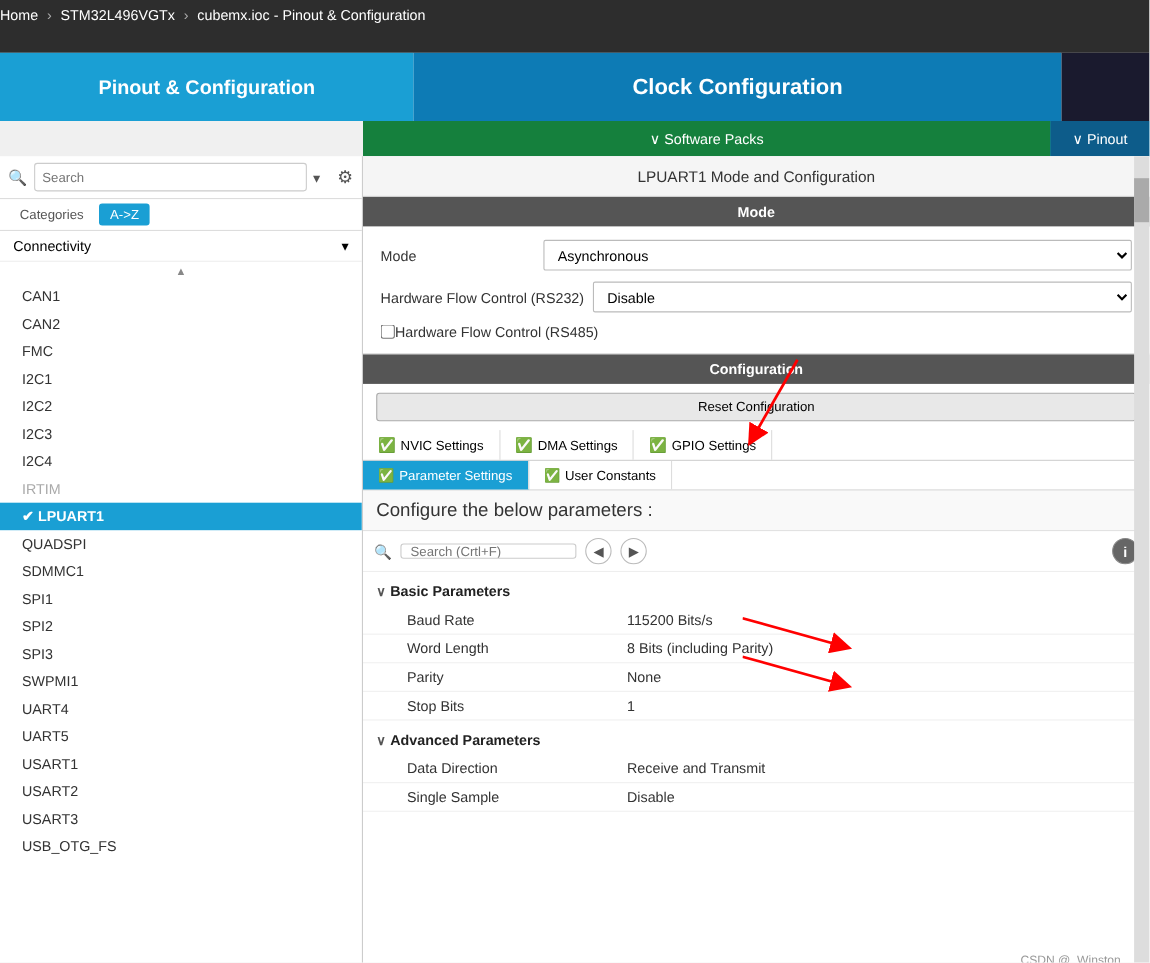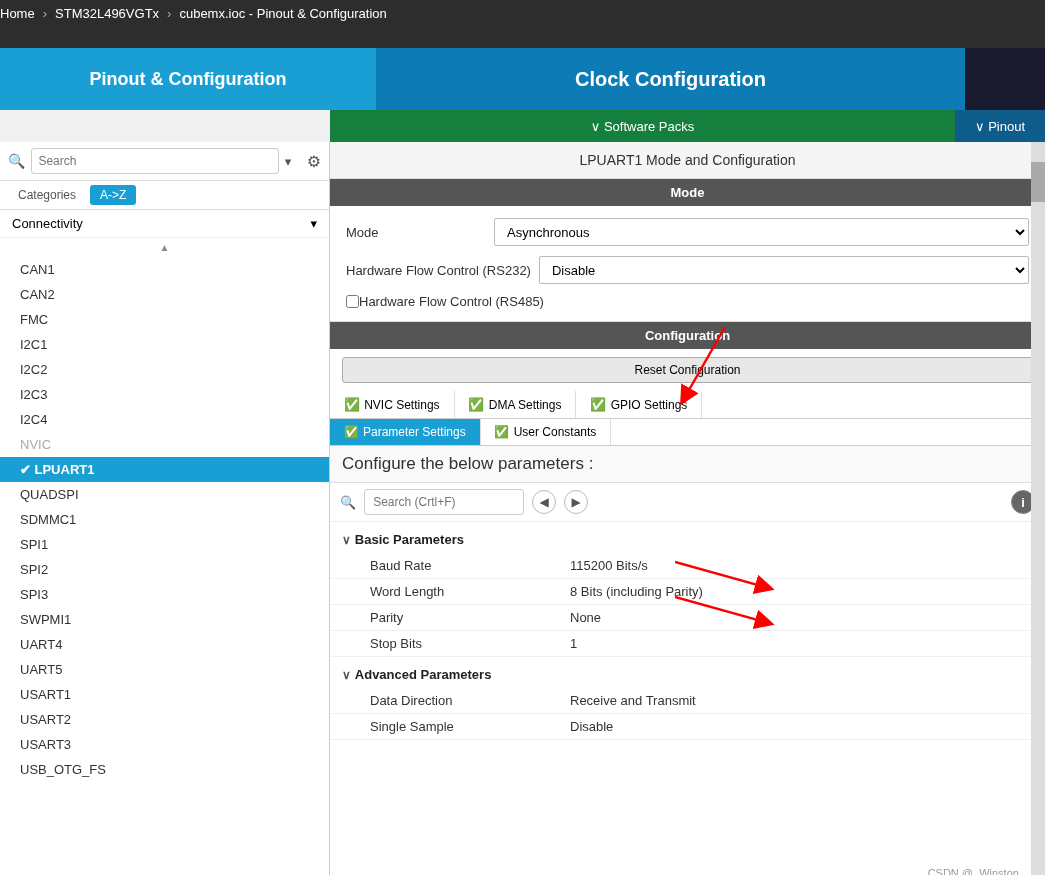--- a/index.html
+++ b/index.html
@@ -319,21 +319,21 @@
       gap: 8px;
       background: #fff;
       border-bottom: 1px solid #eee;
     }
     .search-params-input {
       border: 1px solid #ccc;
       border-radius: 3px;
       padding: 3px 8px;
       font-size: 12px;
       width: 160px;
-      height: 26px;
+      height: 14px;
       color: #aaa;
     }
     .nav-btn {
       width: 24px;
       height: 24px;
       border: 1px solid #bbb;
       border-radius: 50%;
       background: #fff;
       cursor: pointer;
       display: flex;
@@ -470,21 +470,21 @@
     <div class="up-arrow">▲</div>
     <div class="sidebar-items">
 
     <div class="sidebar-item">CAN1</div>
         <div class="sidebar-item">CAN2</div>
         <div class="sidebar-item">FMC</div>
         <div class="sidebar-item">I2C1</div>
         <div class="sidebar-item">I2C2</div>
         <div class="sidebar-item">I2C3</div>
         <div class="sidebar-item">I2C4</div>
-        <div class="sidebar-item disabled">NVIC</div>
+        <div class="sidebar-item disabled">IRTIM</div>
         <div class="sidebar-item active">✔ LPUART1</div>
         <div class="sidebar-item">QUADSPI</div>
         <div class="sidebar-item">SDMMC1</div>
         <div class="sidebar-item">SPI1</div>
         <div class="sidebar-item">SPI2</div>
         <div class="sidebar-item">SPI3</div>
         <div class="sidebar-item">SWPMI1</div>
         <div class="sidebar-item">UART4</div>
         <div class="sidebar-item">UART5</div>
         <div class="sidebar-item">USART1</div>

